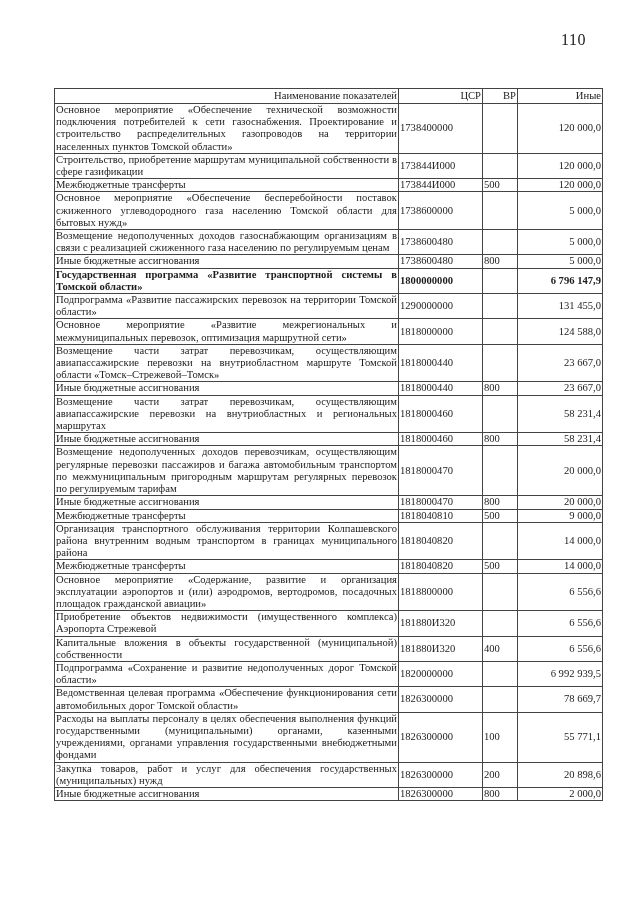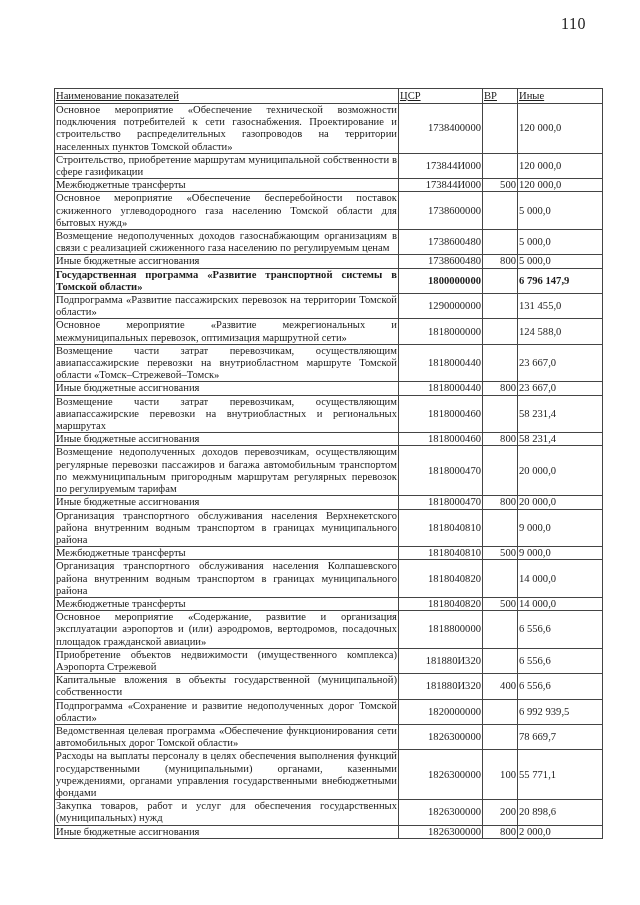--- a/index.html
+++ b/index.html
@@ -10,21 +10,21 @@
   body {
     width: 640px;
     height: 905px;
     position: relative;
     font-family: "Liberation Serif", serif;
     color: #1c1c1c;
     overflow: hidden;
   }
   .page-number {
     position: absolute;
-    top: 15px;
+    top: 31px;
     right: 54px;
     font-size: 16px;
     letter-spacing: 0.5px;
     color: #1c1c1c;
   }
   table.budget {
     position: absolute;
     left: 54px;
     top: 88px;
     width: 548px;
@@ -34,35 +34,35 @@
   table.budget th,
   table.budget td {
     border: 1px solid #444444;
     font-size: 10.6px;
     line-height: 12.2px;
     padding: 0 1px;
     overflow: hidden;
   }
   table.budget th {
     font-weight: normal;
-    text-align: left;
+    text-align: right;
     vertical-align: middle;
     height: 14px;
-    text-decoration: underline;
   }
   td.cell-name {
     text-align: justify;
     vertical-align: top;
   }
   td.cell-csr, td.cell-vr {
-    text-align: right;
+    text-align: left;
     vertical-align: middle;
     white-space: nowrap;
   }
   td.cell-sum {
+    text-align: right;
     vertical-align: middle;
     white-space: nowrap;
     padding-right: 0;
   }
   tr.bold-row td {
     font-weight: bold;
   }
 </style>
 </head>
 <body>
@@ -169,33 +169,27 @@
         <td class="cell-vr"></td>
         <td class="cell-sum">20 000,0</td>
       </tr>
       <tr>
         <td class="cell-name">Иные бюджетные ассигнования</td>
         <td class="cell-csr">1818000470</td>
         <td class="cell-vr">800</td>
         <td class="cell-sum">20 000,0</td>
       </tr>
       <tr>
-        <td class="cell-name">Организация транспортного обслуживания населения Верхнекетского района внутренним водным транспортом в границах муниципального района</td>
-        <td class="cell-csr">1818040810</td>
-        <td class="cell-vr"></td>
-        <td class="cell-sum">9 000,0</td>
-      </tr>
-      <tr>
         <td class="cell-name">Межбюджетные трансферты</td>
         <td class="cell-csr">1818040810</td>
         <td class="cell-vr">500</td>
         <td class="cell-sum">9 000,0</td>
       </tr>
       <tr>
-        <td class="cell-name">Организация транспортного обслуживания населения Колпашевского района внутренним водным транспортом в границах муниципального района</td>
+        <td class="cell-name">Организация транспортного обслуживания территории Колпашевского района внутренним водным транспортом в границах муниципального района</td>
         <td class="cell-csr">1818040820</td>
         <td class="cell-vr"></td>
         <td class="cell-sum">14 000,0</td>
       </tr>
       <tr>
         <td class="cell-name">Межбюджетные трансферты</td>
         <td class="cell-csr">1818040820</td>
         <td class="cell-vr">500</td>
         <td class="cell-sum">14 000,0</td>
       </tr>

